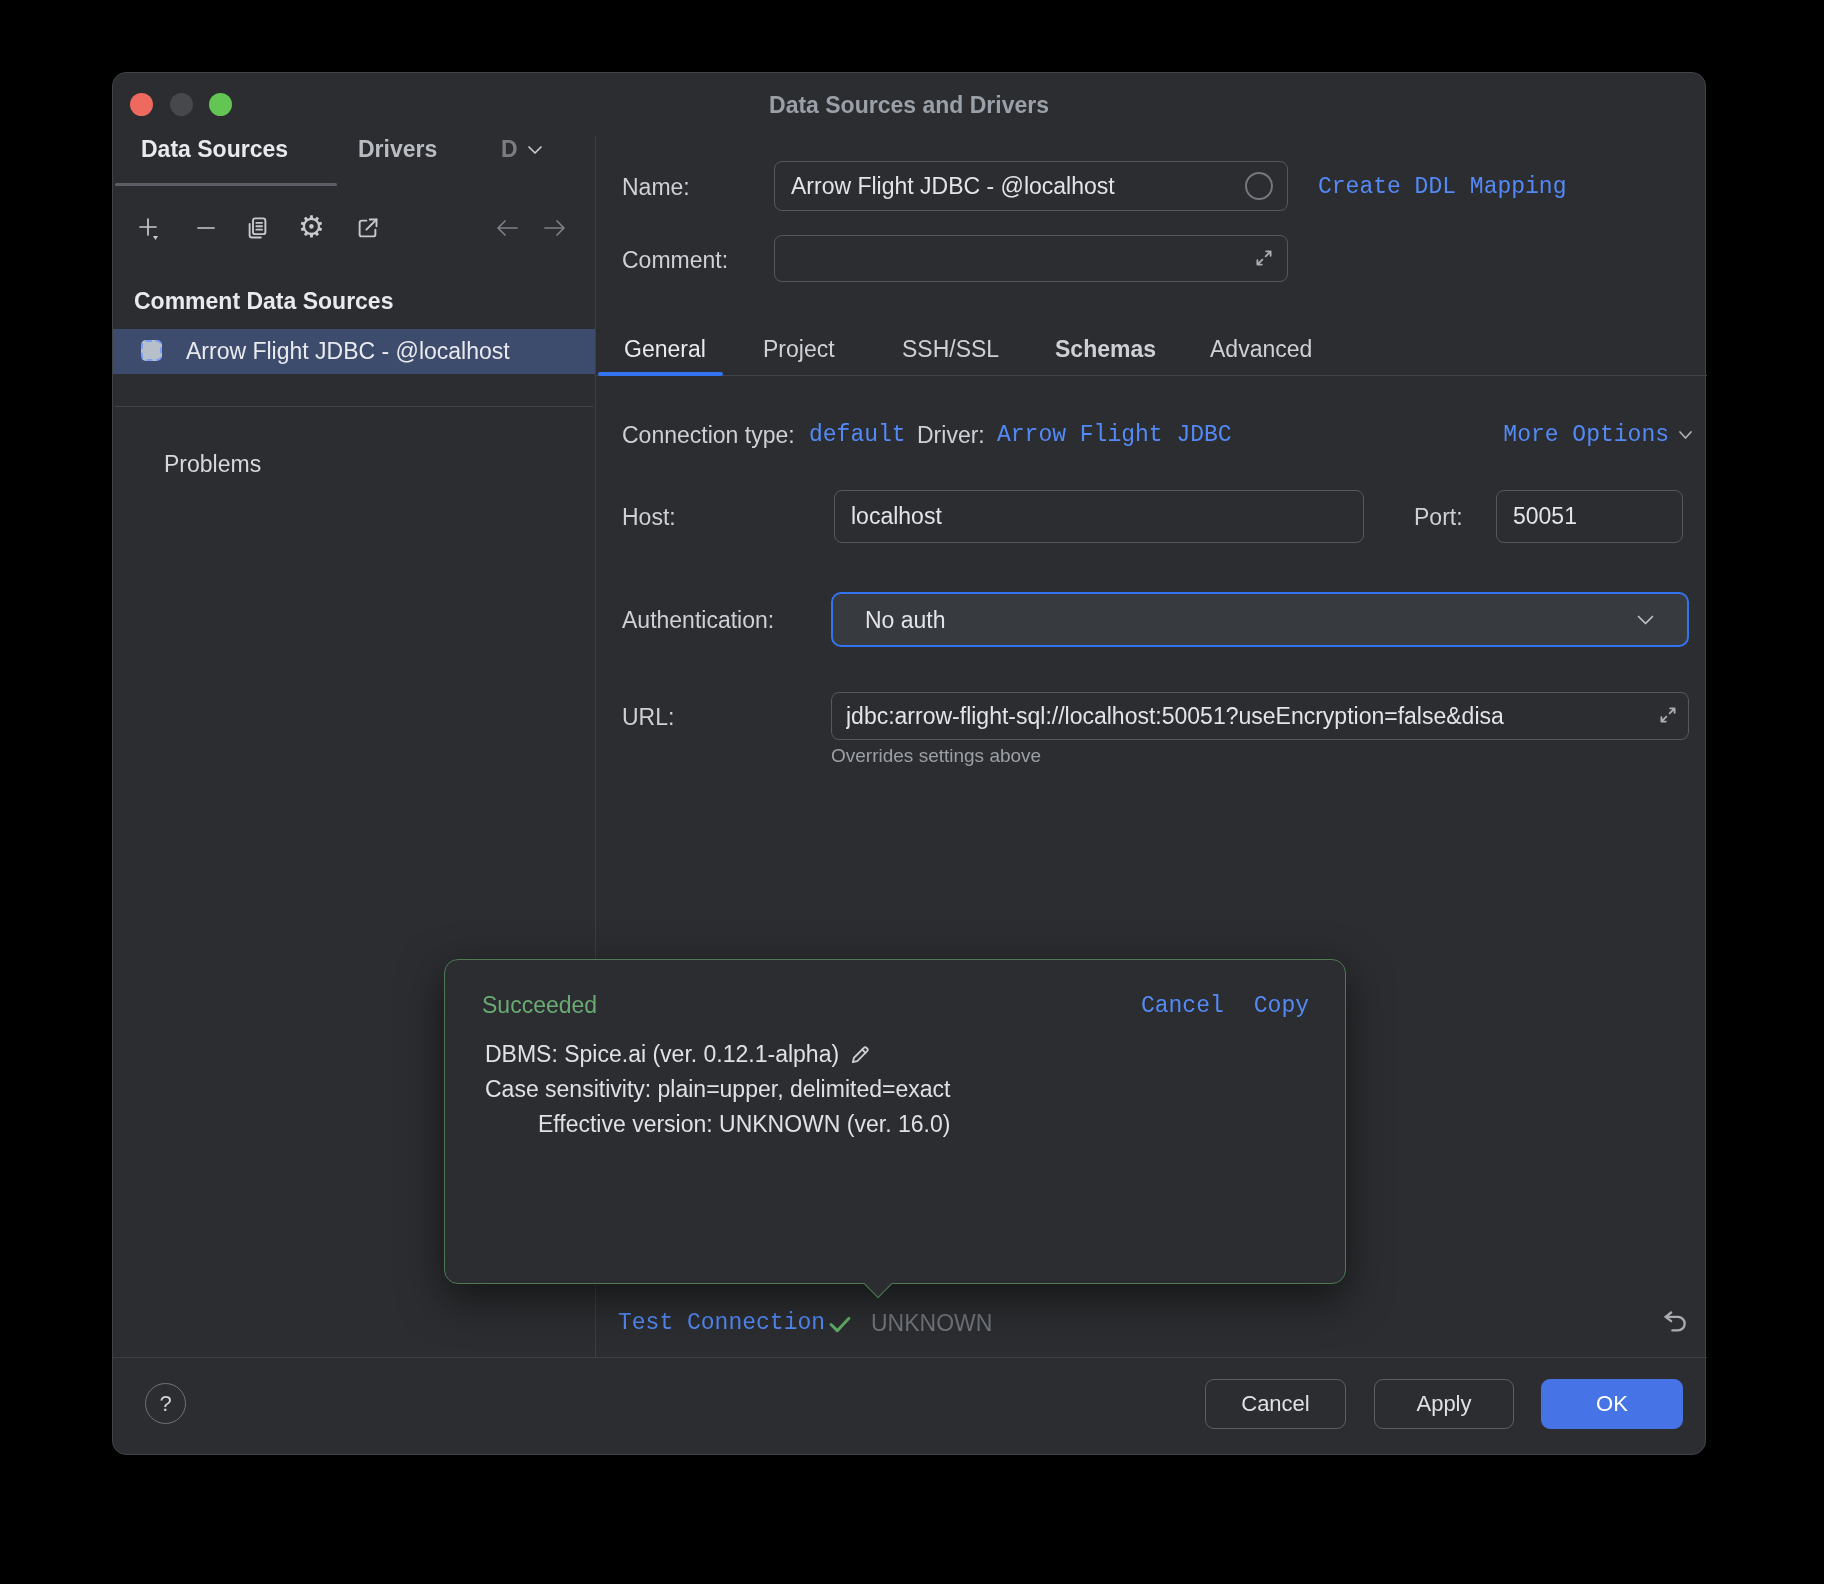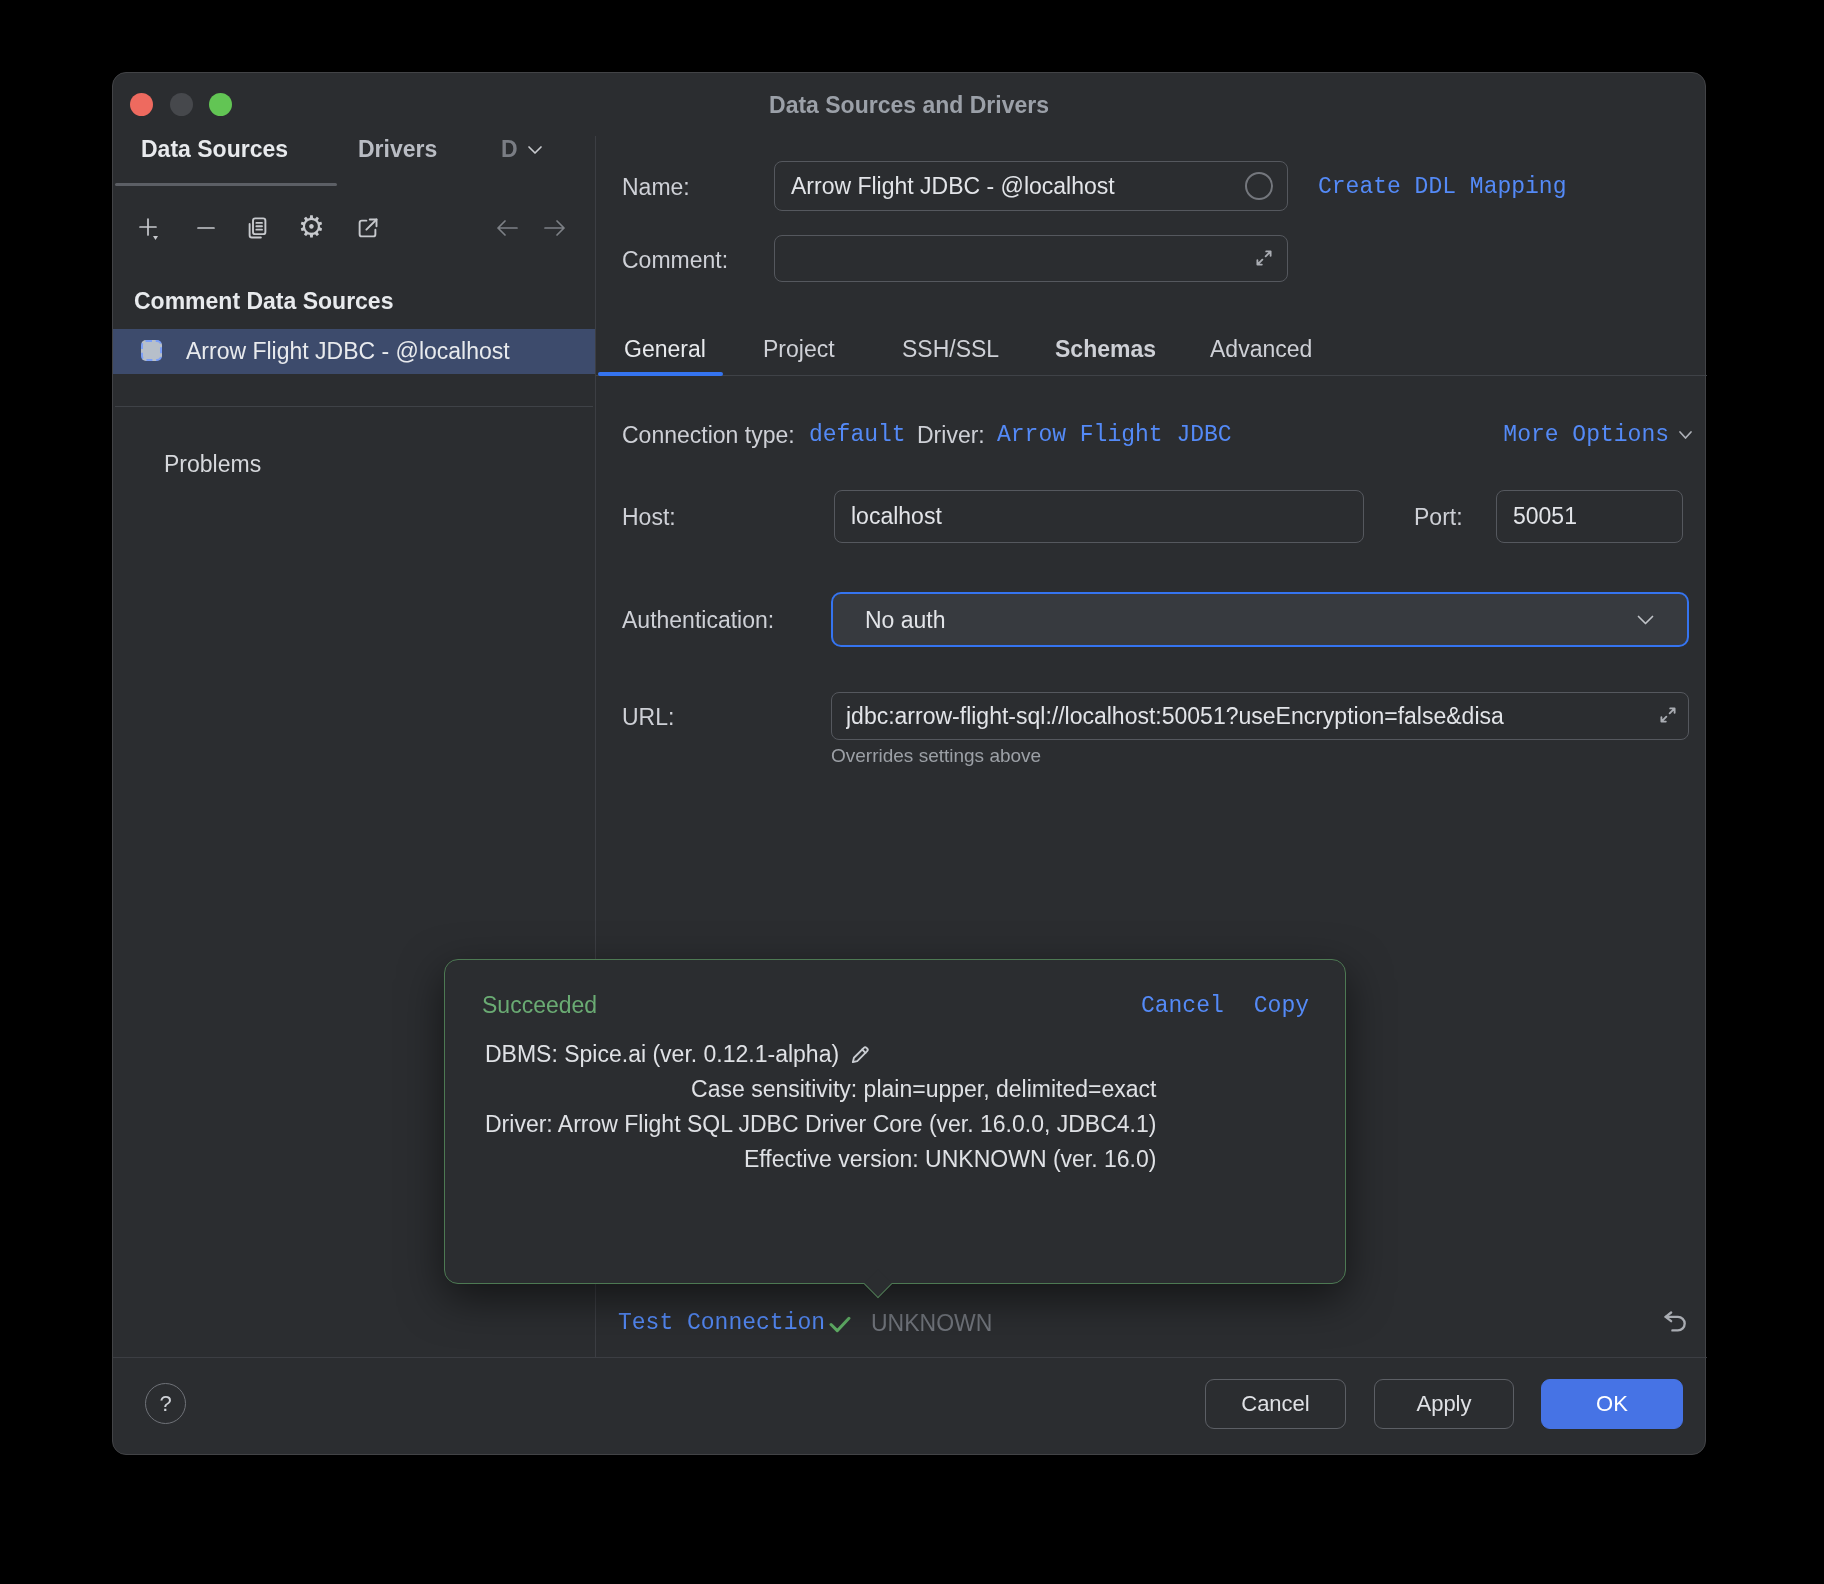--- a/index.html
+++ b/index.html
@@ -153,21 +153,20 @@
     </div>
     <div class="abs" style="left:40px; top:77px;">
       <div class="pline" style="display:flex; align-items:center; gap:10px;">
         <span>DBMS: Spice.ai (ver. 0.12.1-alpha)</span>
         <svg class="ic" style="stroke:#c9ccd1;" width="22" height="22" viewBox="0 0 20 20">
             <path d="M3.5 16.5 l1-4 L13.5 3.5 a1.7 1.7 0 0 1 2.4 0 l0.6 0.6 a1.7 1.7 0 0 1 0 2.4 L7.5 15.5 l-4 1 Z"></path>
             <path d="M12 5 l3 3"></path>
           </svg>
       </div>
       <div class="pline">Case sensitivity: plain=upper, delimited=exact</div>
-      <div class="pline">Driver: Arrow Flight SQL JDBC Driver Core (ver. 16.0.0, JDBC4.1)</div>
       <div class="pline">Effective version: UNKNOWN (ver. 16.0)</div>
     </div>
   </div>
 
   <div class="abs link" style="left:505px; top:1236px;">Test Connection</div>
   <svg class="abs" style="left:716px; top:1243px;" width="22" height="17" viewBox="0 0 16 12">
       <path d="M1.5 6 l4.5 4.5 L14.5 1.5" fill="none" stroke="#5fad65" stroke-width="2.2" stroke-linecap="round" stroke-linejoin="round"></path>
     </svg>
   <div class="abs txt dim" style="left:758px; top:1236px;">UNKNOWN</div>
   <svg class="abs ic" style="left:1544px; top:1234px; stroke:#a9acb2; stroke-width:1.9;" width="32" height="32" viewBox="0 0 26 26">

